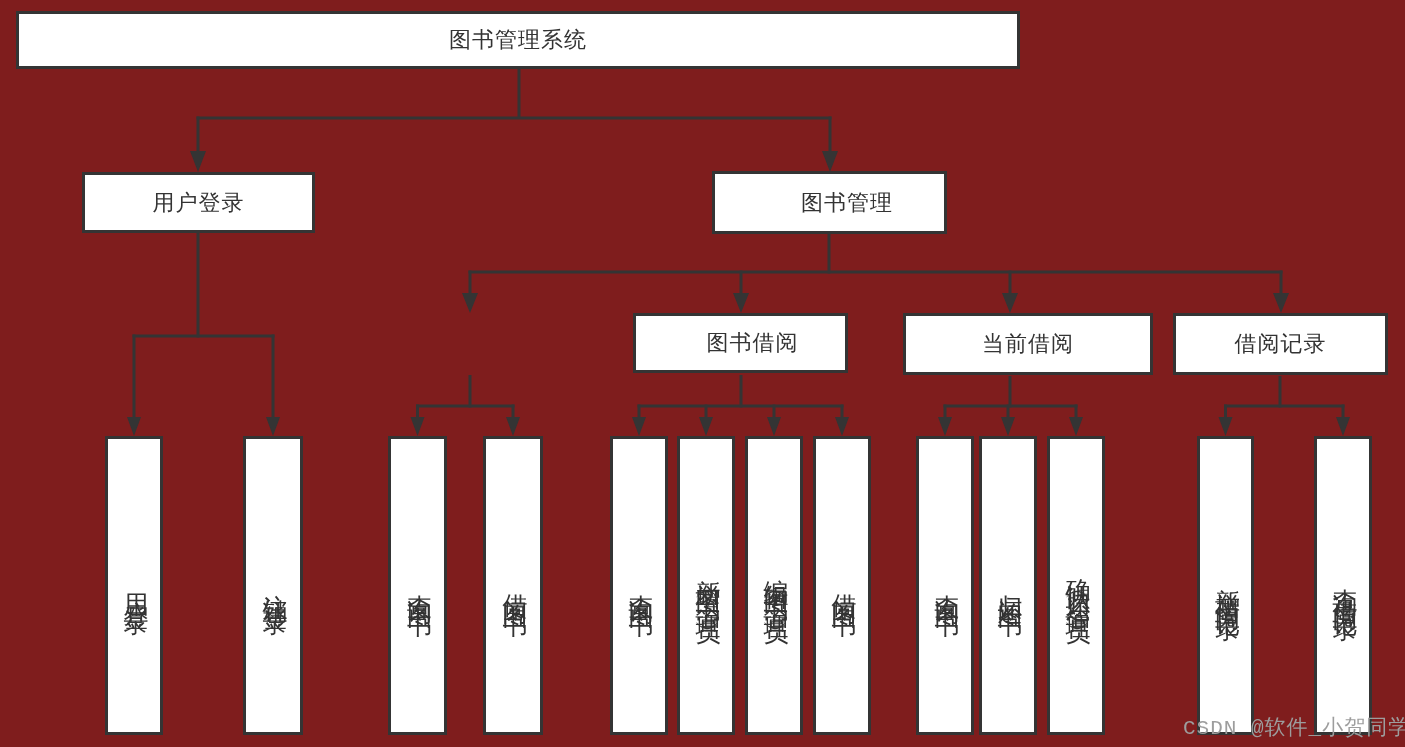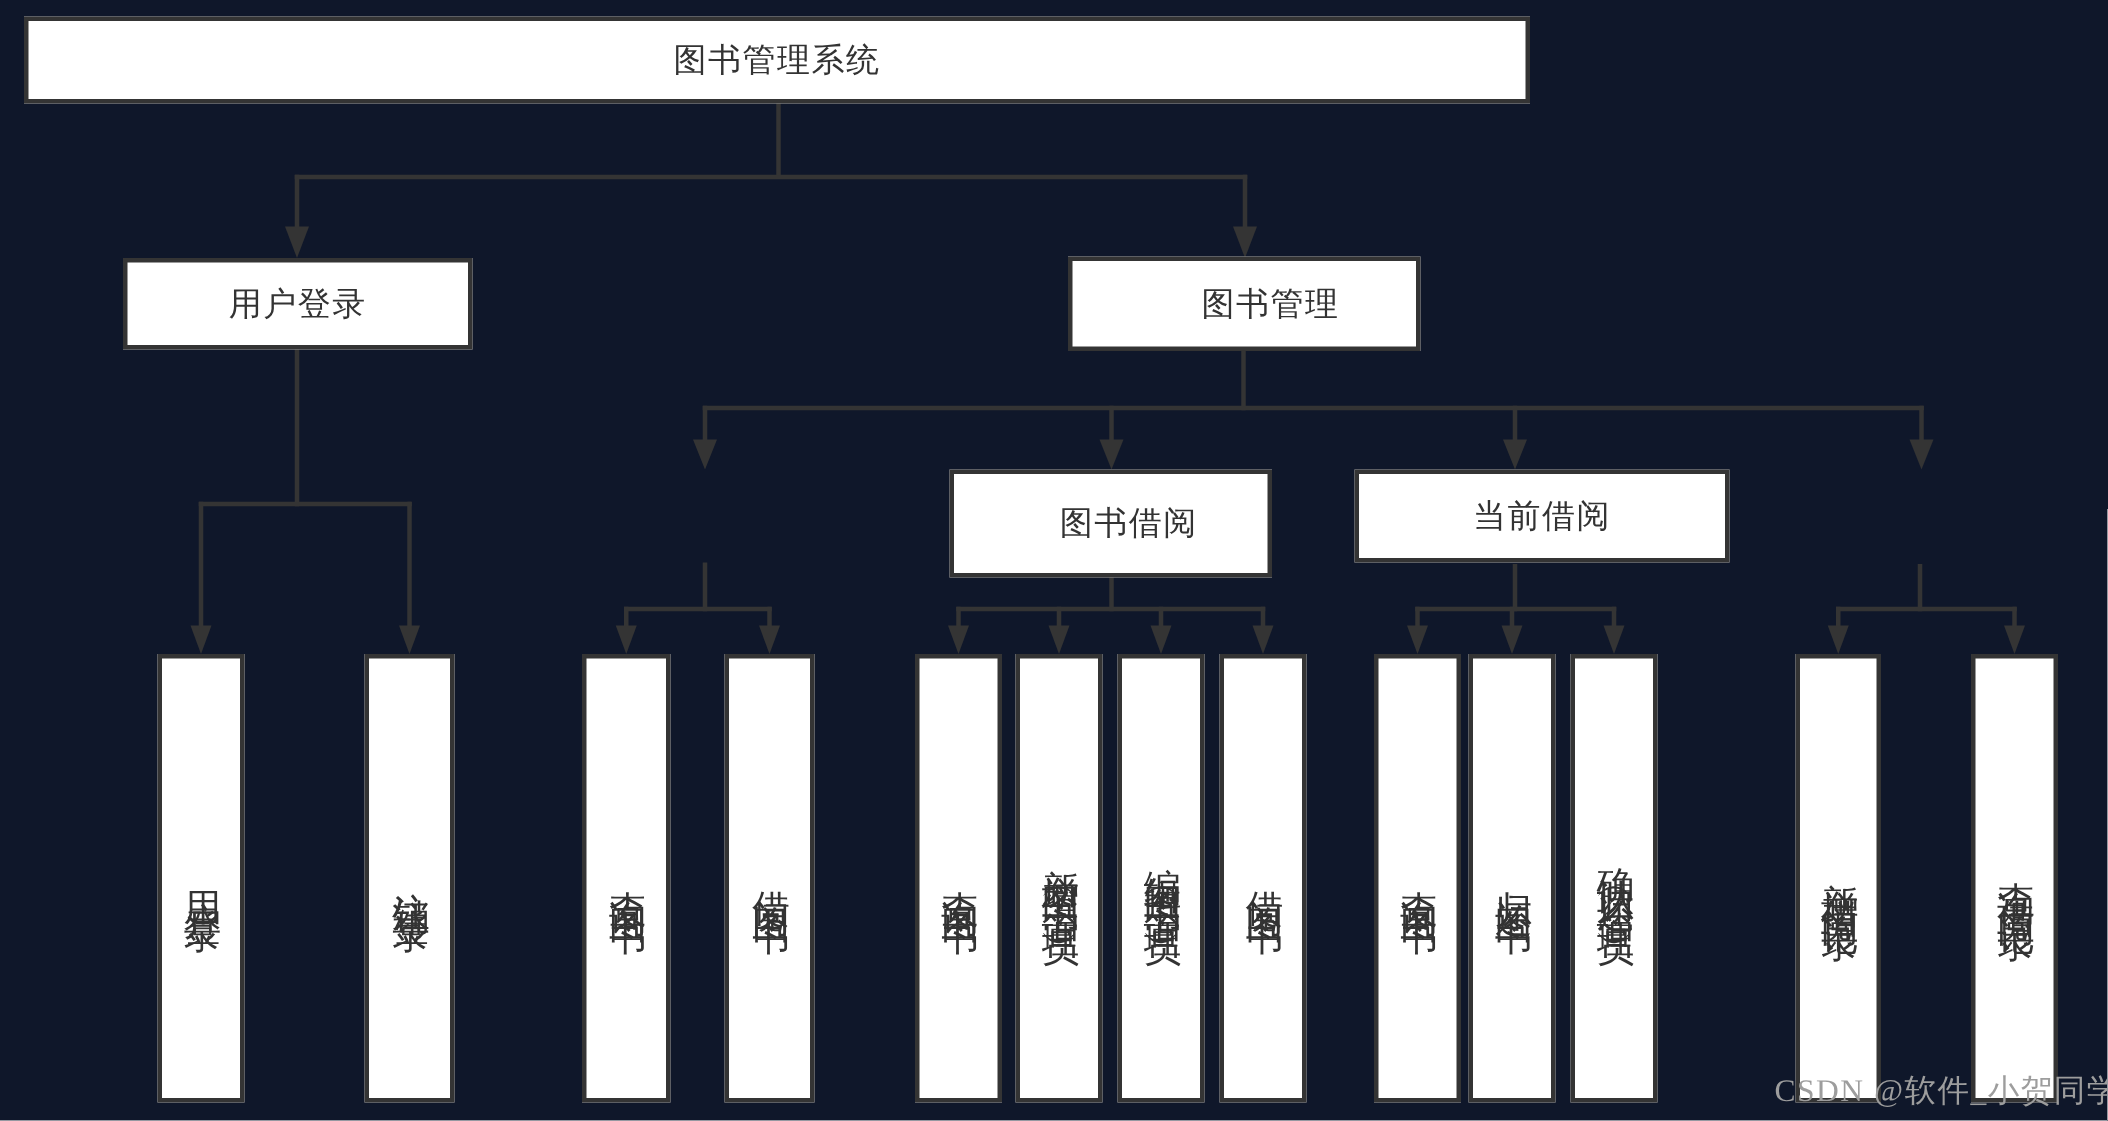--- a/index.html
+++ b/index.html
@@ -1,21 +1,21 @@
 <!DOCTYPE html>
 <html><head>
 <meta charset="utf-8">
 <style>
   html, body { margin: 0; padding: 0; background: #ffffff; }
   .stage {
     position: relative;
     width: 1405px;
     height: 747px;
-    background: #0f172a;
-    font-family: Liberation Serif, serif;
+    background: #7f1d1d;
+    font-family: Liberation Mono, monospace;
     overflow: hidden;
   }
   svg.wires { position: absolute; left: 0; top: 0; z-index: 1; }
   .node {
     position: absolute;
     box-sizing: border-box;
     border: 3px solid #343434;
     background: #ffffff;
     display: flex;
     align-items: center;
@@ -128,25 +128,28 @@
     <span>图书管理系统</span>
   </div>
 
   <div class="node hnode" style="left:82px; top:172px; width:233px; height:61px;">
     <span>用户登录</span>
   </div>
   <div class="node hnode" style="left:712px; top:171px; width:235px; height:63px;padding-left:35px;">
     <span>图书管理</span>
   </div>
 
-  <div class="node hnode" style="left:633px; top:313px; width:215px; height:72px;padding-left:24px;">
+  <div class="node hnode" style="left:633px; top:313px; width:215px; height:60px;padding-left:24px;">
     <span>图书借阅</span>
   </div>
   <div class="node hnode" style="left:903px; top:313px; width:250px; height:62px;">
     <span>当前借阅</span>
+  </div>
+  <div class="node hnode" style="left:1173px; top:313px; width:215px; height:62px;">
+    <span>借阅记录</span>
   </div>
 
   <div class="node leaf" style="left:105px; width:58px;">
     <span class="vtext">用户登录</span>
   </div>
   <div class="node leaf" style="left:243px; width:60px;">
     <span class="vtext">注销登录</span>
   </div>
 
   <div class="node leaf" style="left:388px; width:59px;">

